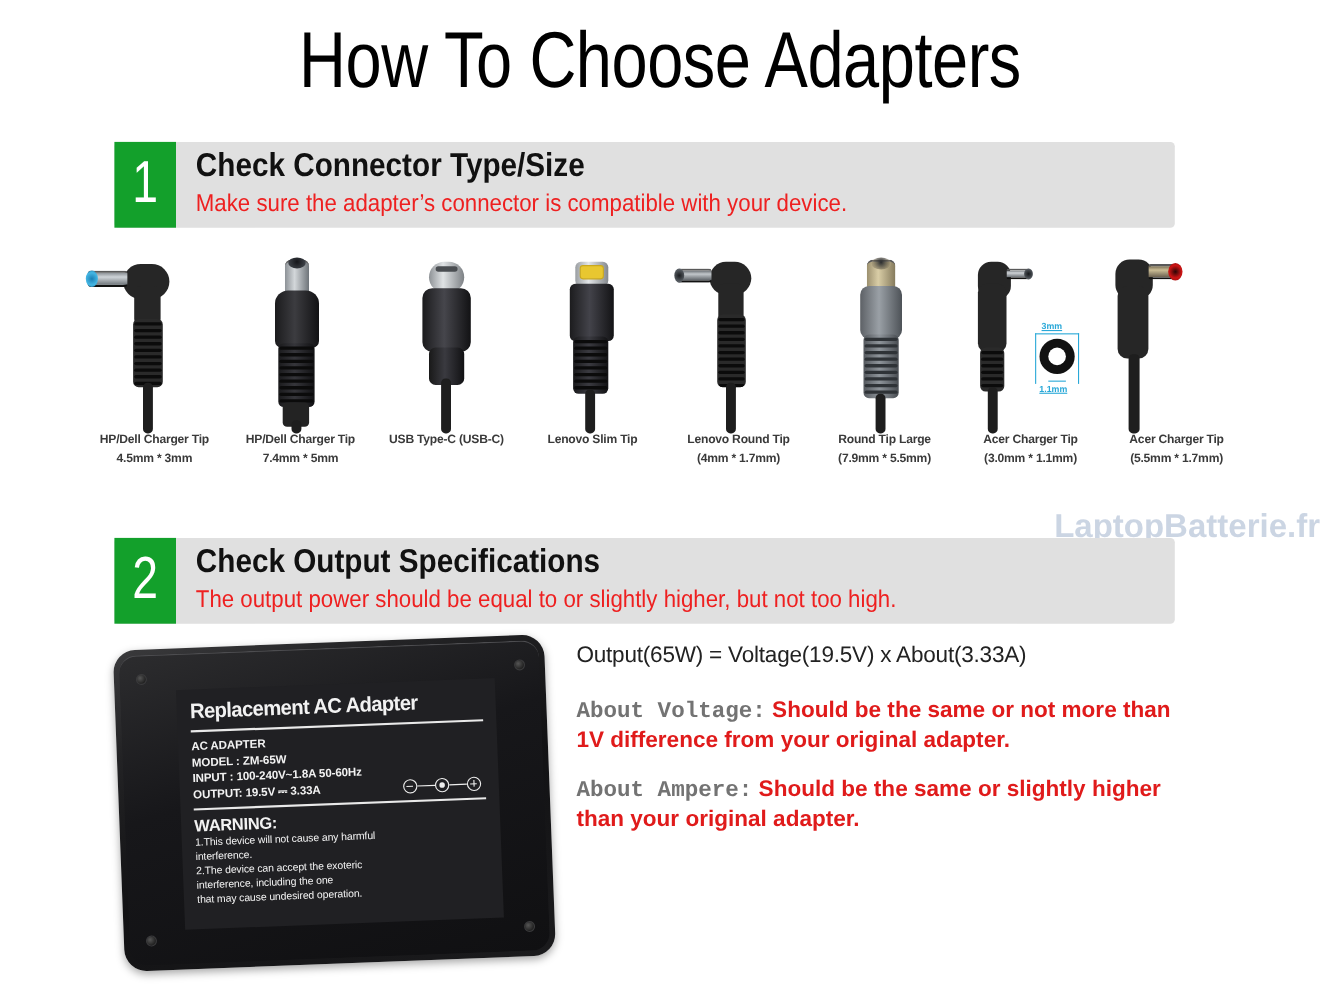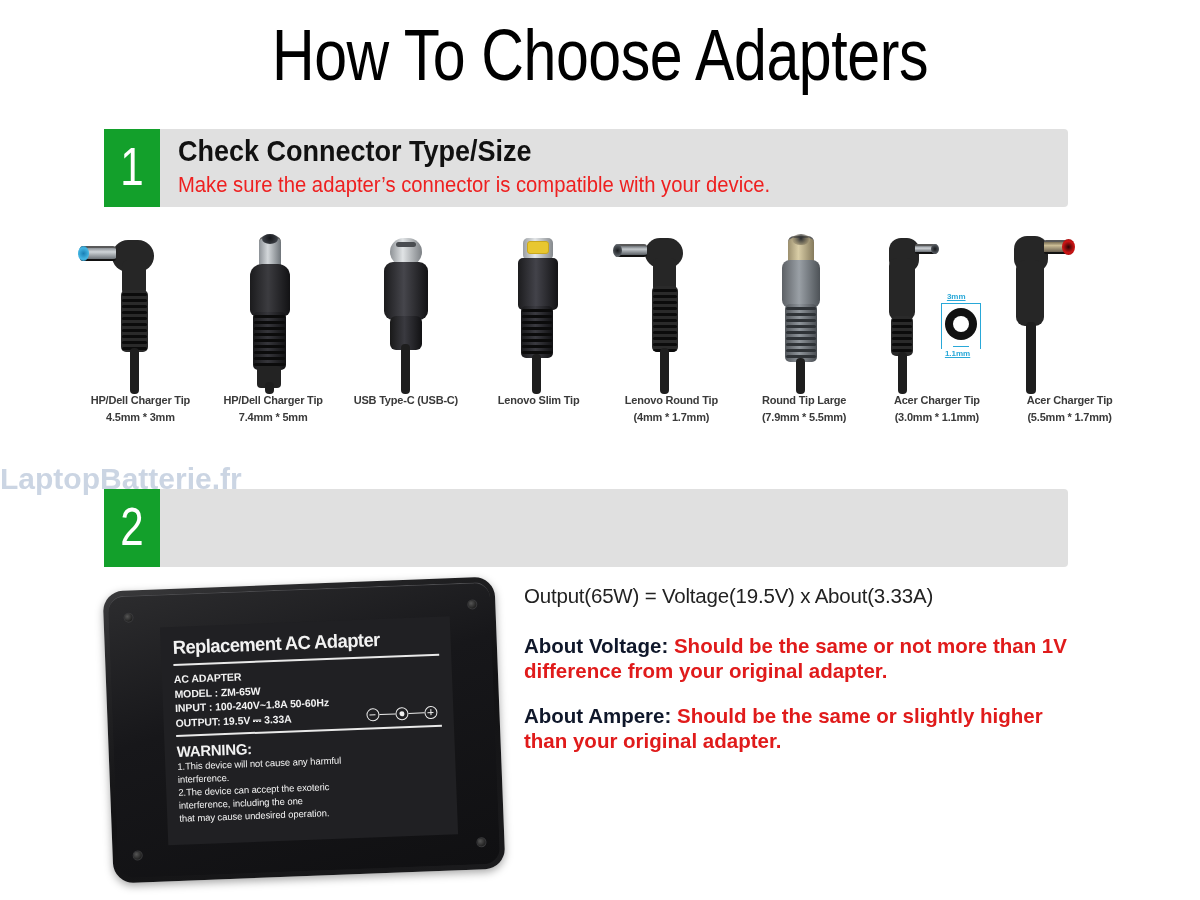--- a/index.html
+++ b/index.html
@@ -104,21 +104,21 @@
 
   
   .wm-main {
     position: absolute; left: 0; top: 413px; width: 1200px; text-align: center;
     font-size: 58px; font-weight: bold; letter-spacing: 2px;
     color: transparent;
     -webkit-text-stroke: 2px #d2d6dd;
     pointer-events: none;
   }
   .wm-sub {
-    position: absolute; left: 0; top: 462px; width: 1200px; text-align: left;
+    position: absolute; left: 0; top: 462px; width: 1200px; text-align: right;
     font-size: 30px; font-weight: bold; letter-spacing: 0px;
     color: #c9d3e2; opacity: .95;
     pointer-events: none;
   }
 
   
   .brick-wrap { position: absolute; left: 100px; top: 572px; width: 420px; height: 318px; }
   .brick {
     position: absolute; left: 8px; top: 12px; width: 392px; height: 292px;
     background: linear-gradient(160deg,#3a3a3c 0%, #232325 22%, #121214 55%, #1b1b1d 100%);
@@ -162,21 +162,21 @@
   .pol-plus::before { left: 2px; top: 4.6px; width: 6px; height: 1.4px; }
   .pol-plus::after { left: 4.5px; top: 2px; width: 1.4px; height: 6px; }
   .pol-mid::before { left:3px; top:3px; width:5px; height:5px; border-radius:50%; }
   .pol-bar { width: 16px; height: 1.4px; background: #eee; }
   .lp-warn { font-size: 15px; font-weight: bold; letter-spacing: -0.3px; margin-top: 2px; }
   .lp-note { font-size: 9.5px; line-height: 13px; letter-spacing: -0.1px; }
 
   
   .right-col { position: absolute; left: 524px; top: 584px; width: 560px; }
   .r-line { font-size: 20.5px; line-height: 25px; color: #111; margin-bottom: 20px; }
-  .r-line .lbl { color: #0f172a; font-weight: bold; }
+  .r-line .lbl { color: #737373; font-weight: bold; font-family: Liberation Mono, monospace; }
   .r-line .red { color: #e01b1b; font-weight: bold; }
   .r-formula { font-size: 20.5px; color: #222; margin-bottom: 25px; letter-spacing:-0.2px;}
 </style>
 </head>
 <body>
 
 <div class="page">
 
   <div class="title">How To Choose Adapters</div>
 
@@ -403,20 +403,24 @@
       </div>
     </div>
 
   </div>
 
   <div class="wm-sub">LaptopBatterie.fr</div>
 
   <div class="step-band s2">
     <div class="step-num">
       <span>2</span>
+    </div>
+    <div class="step-text">
+      <div class="step-title">Check Output Specifications</div>
+      <div class="step-sub">The output power should be equal to or slightly higher, but not too high.</div>
     </div>
   </div>
 
   <div class="brick-wrap">
     <div class="brick">
       <div class="bevel"></div>
       <div class="screw" style="left:20px; top:22px;"></div>
       <div class="screw" style="left:20px; bottom:22px;"></div>
       <div class="screw" style="right:18px; top:22px;"></div>
       <div class="screw" style="right:18px; bottom:22px;"></div>

